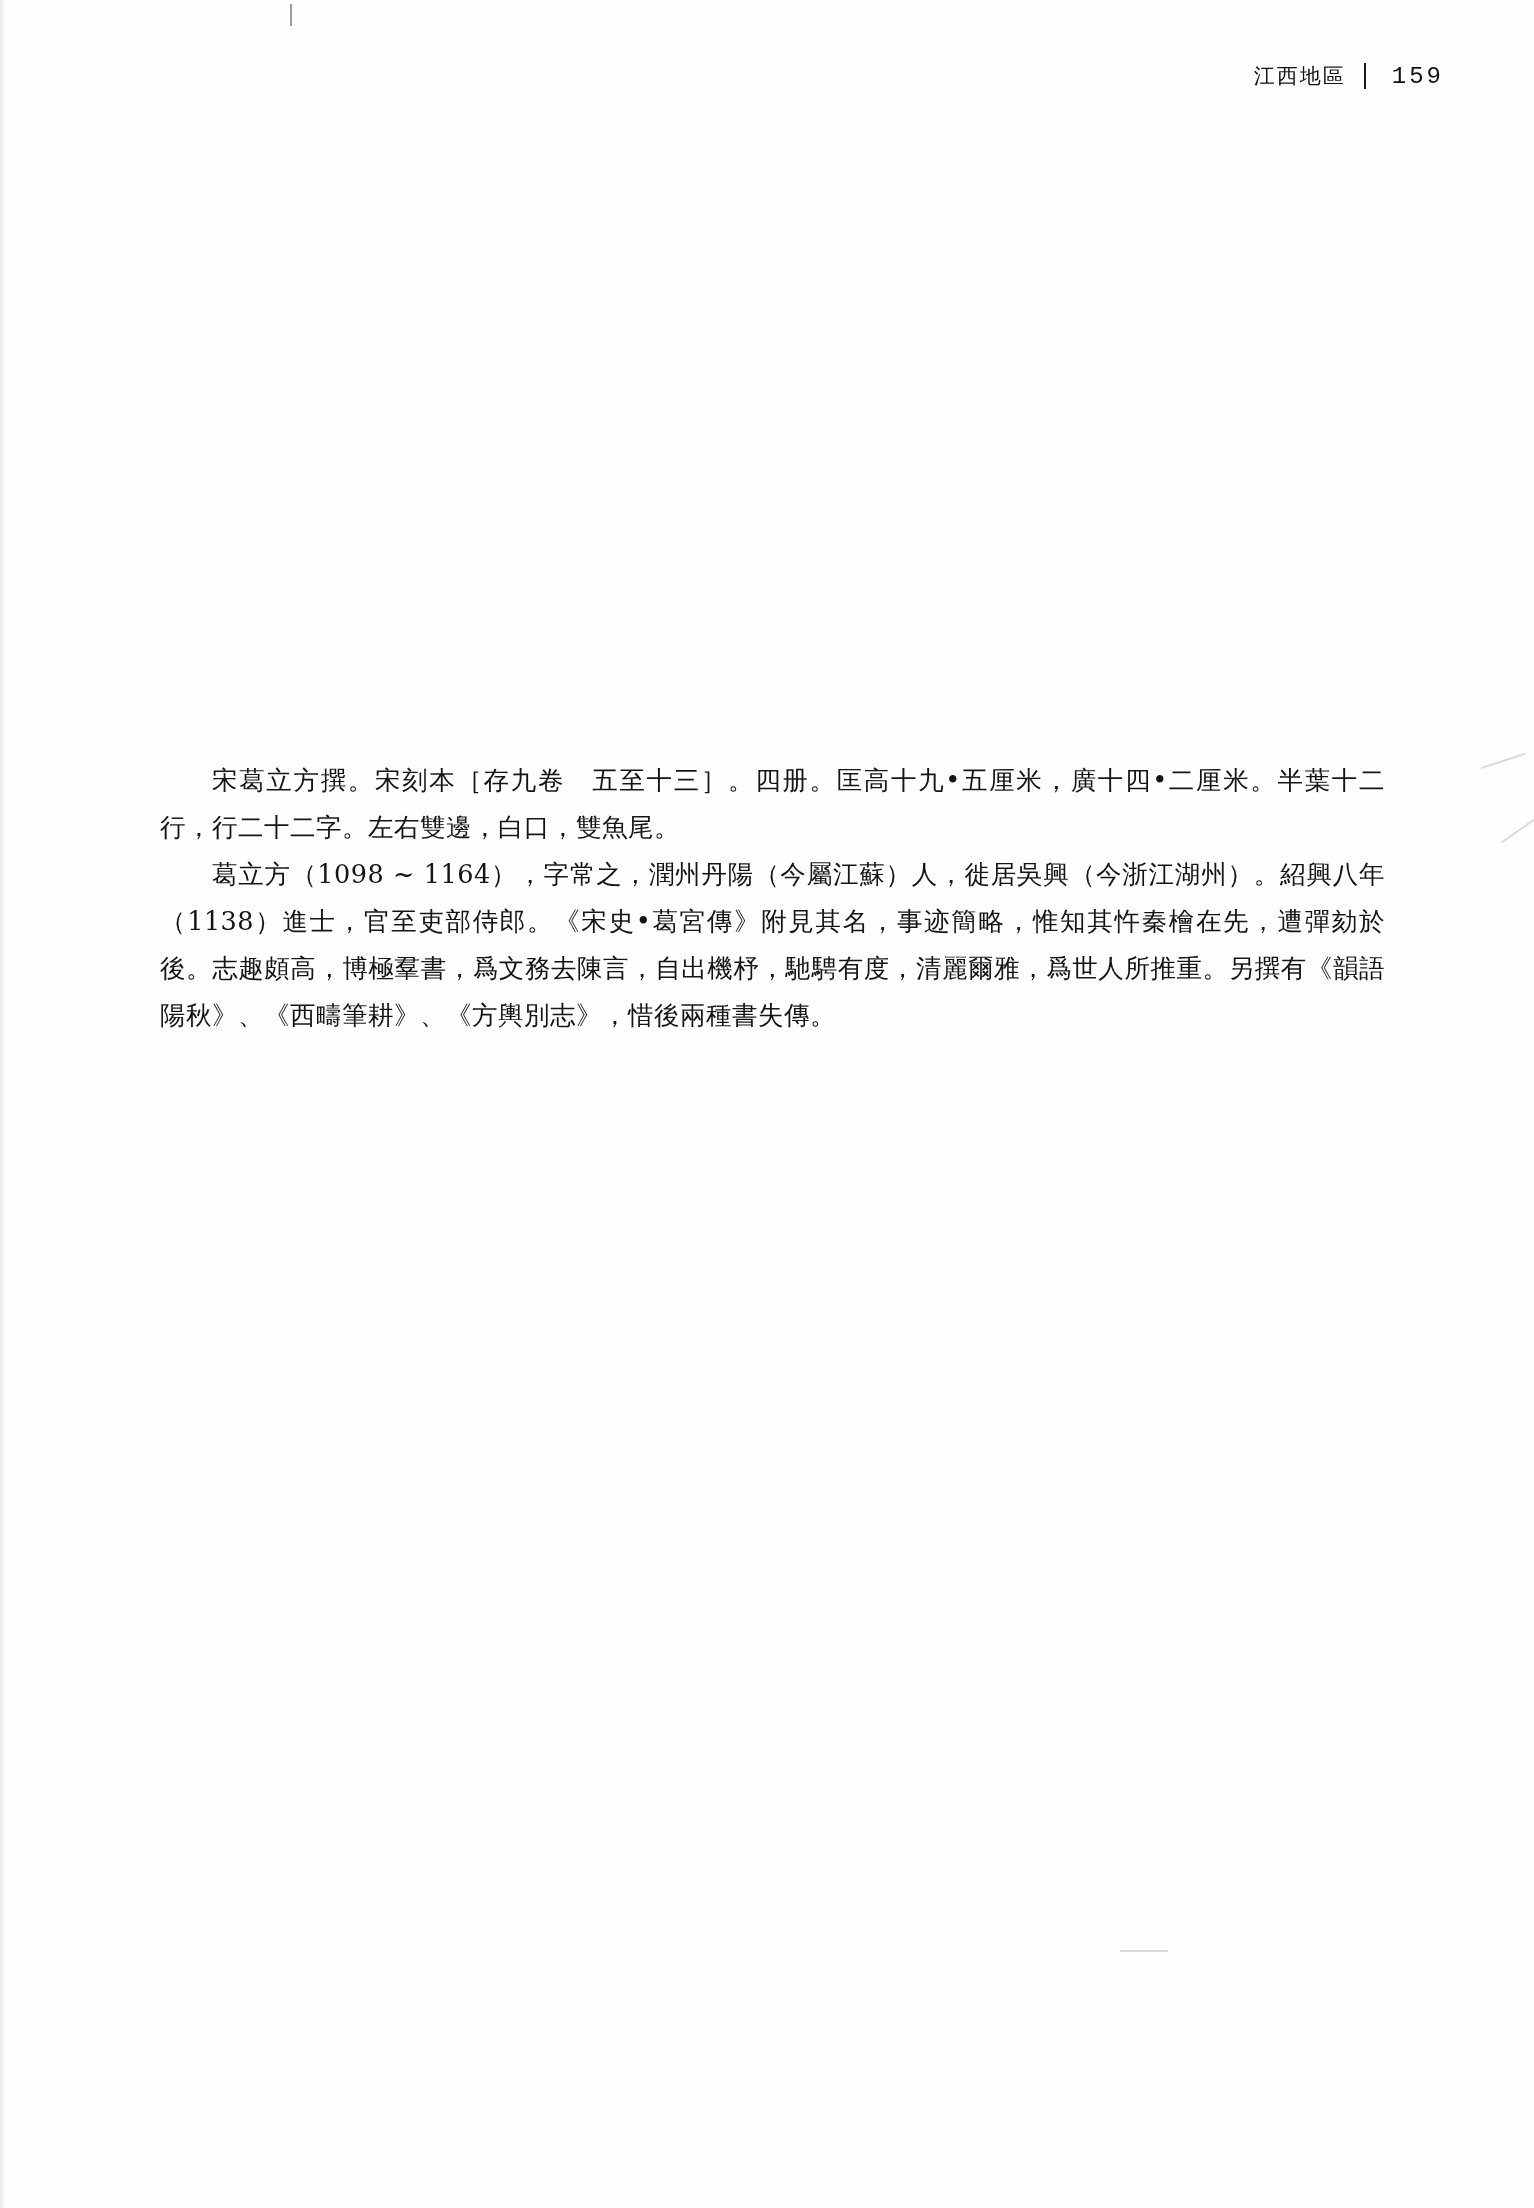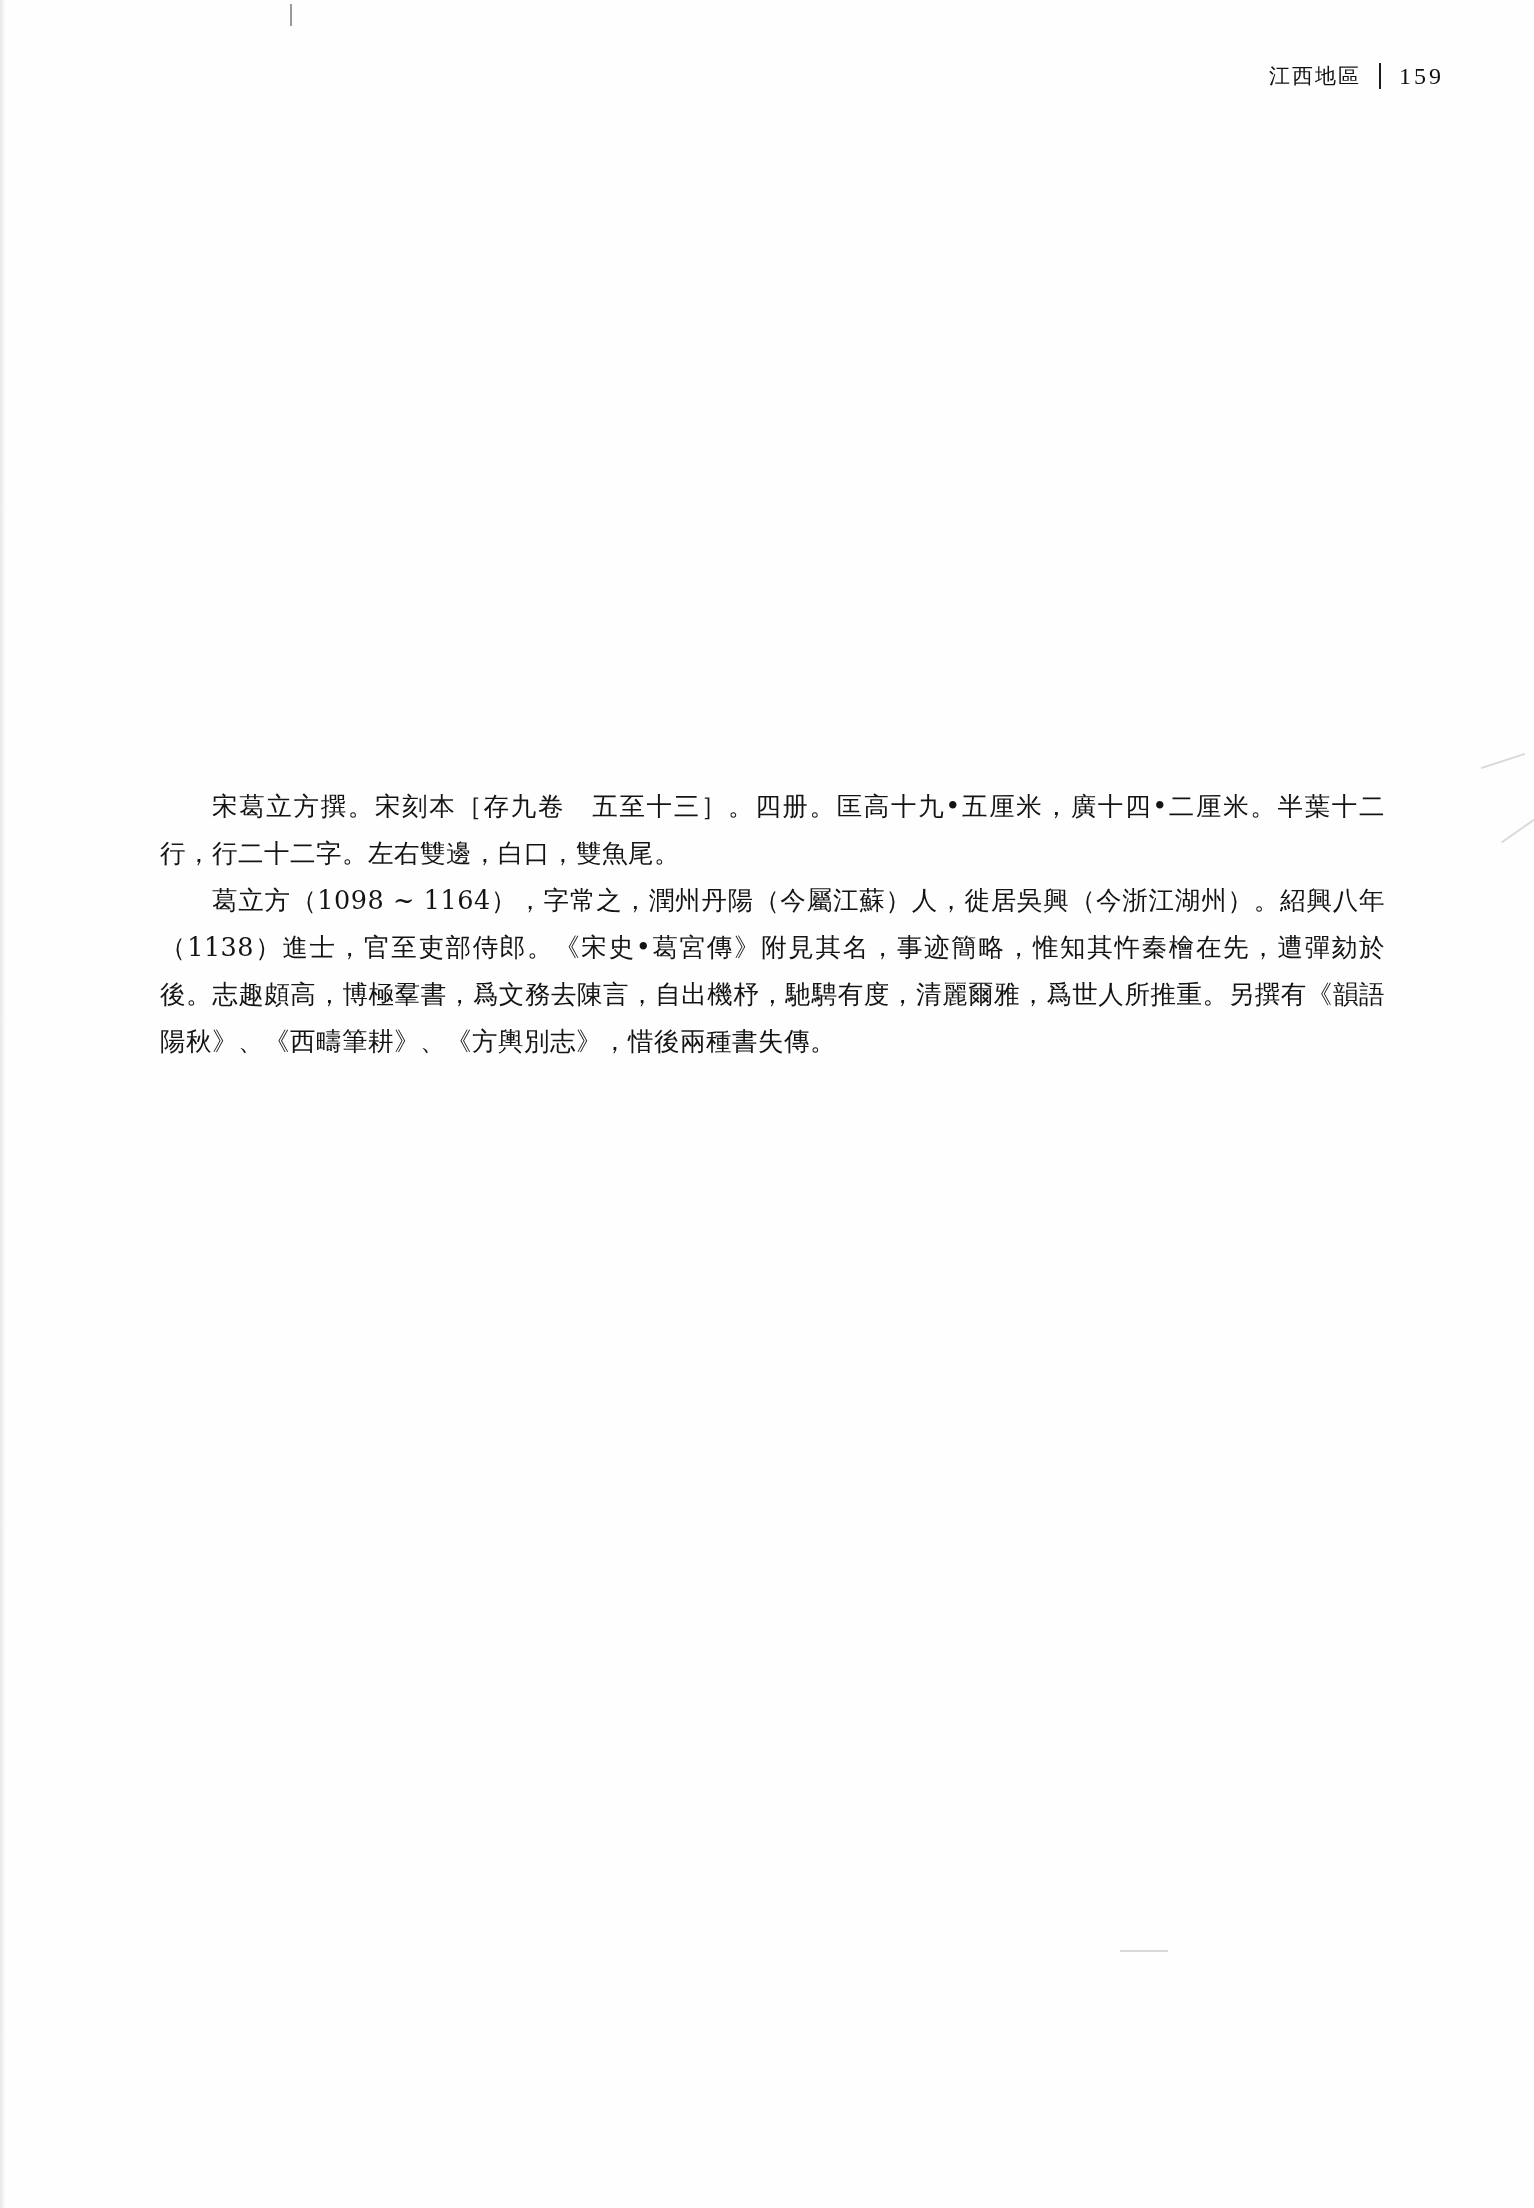--- a/index.html
+++ b/index.html
@@ -41,24 +41,25 @@
     font-family: "DejaVu Serif", serif;
     color: #111;
   }
   .header .sep {
     display: inline-block;
     width: 2px;
     height: 26px;
     background: #1a1a1a;
   }
   .header .pageno {
-    font-family: Liberation Serif, serif;
+    font-family: Liberation Mono, monospace;
     font-size: 24px;
     letter-spacing: 3px;
     color: #111;
+    margin-left: 8px;
   }
 
   .title-block {
     position: absolute;
     left: 160px;
     top: 340px;
     width: 690px;
   }
   .rule-top {
     width: 690px;
@@ -89,21 +90,21 @@
   .rule-bot-thin {
     width: 690px;
     height: 0;
     border-top: 1px solid #1a1a1a;
     margin-top: 3px;
   }
 
   .body-text {
     position: absolute;
     left: 160px;
-    top: 783px;
+    top: 757px;
     width: 1225px;
   }
   .para {
     font-size: 25.5px;
     line-height: 47px;
     text-align: justify;
     text-justify: inter-character;
     letter-spacing: 0.5px;
     margin: 0;
     text-indent: 52px;

